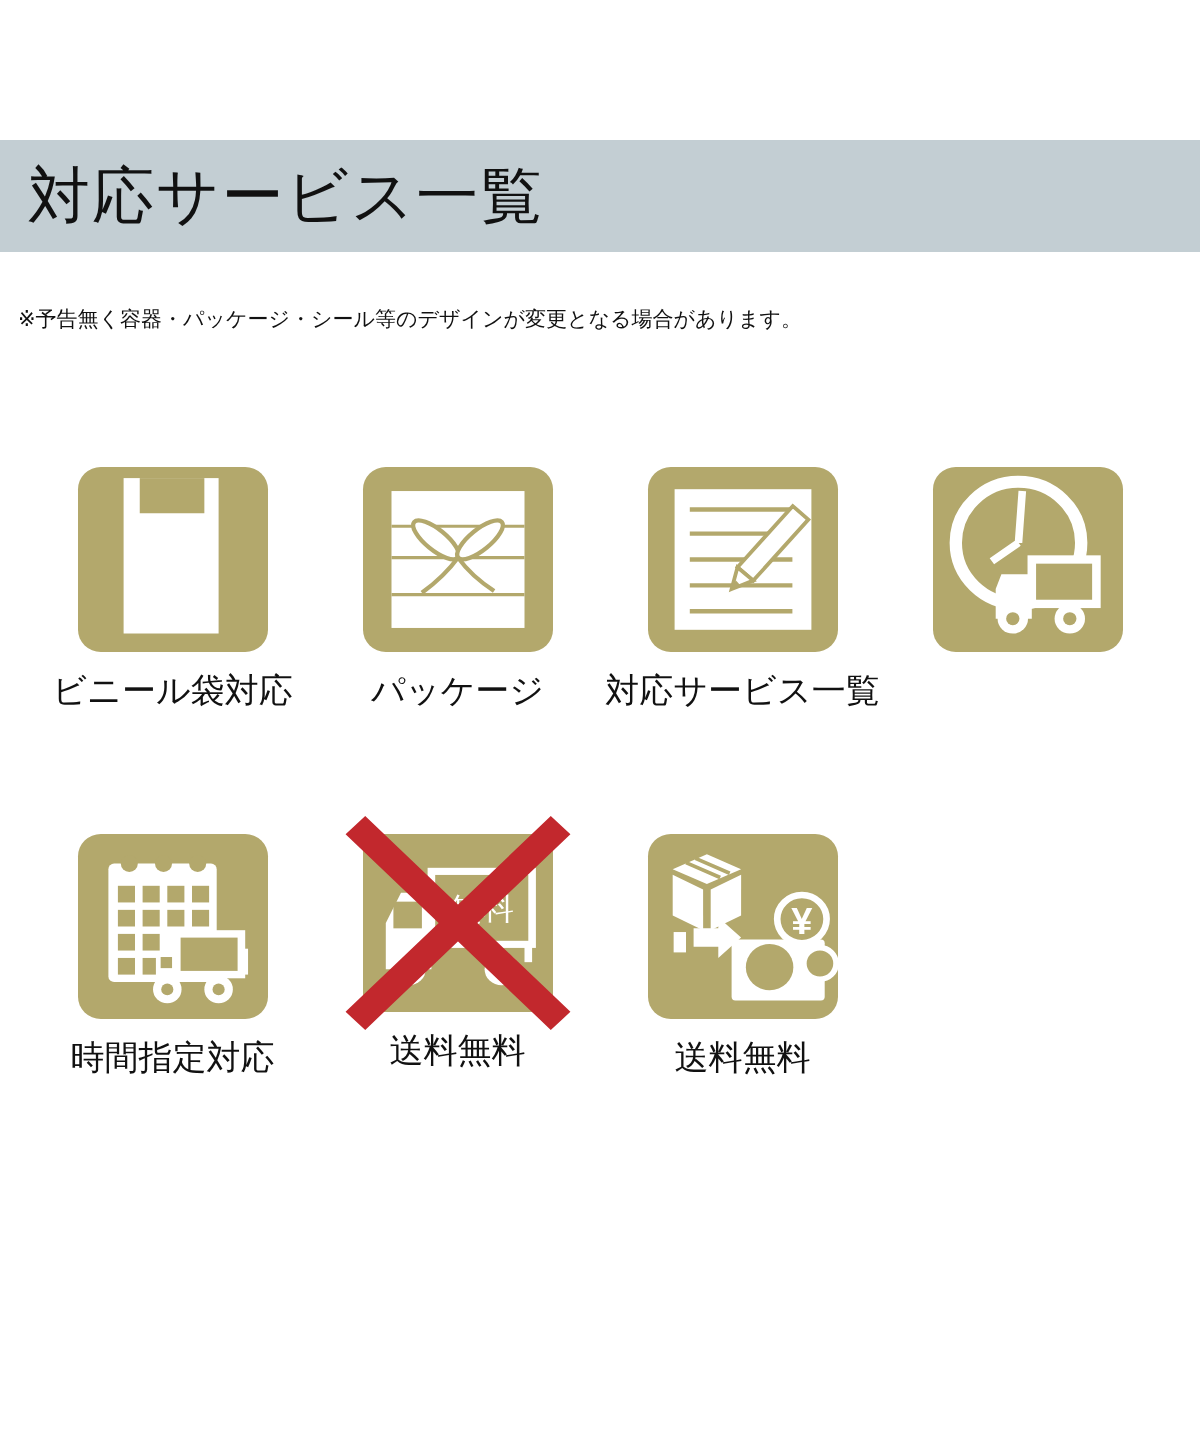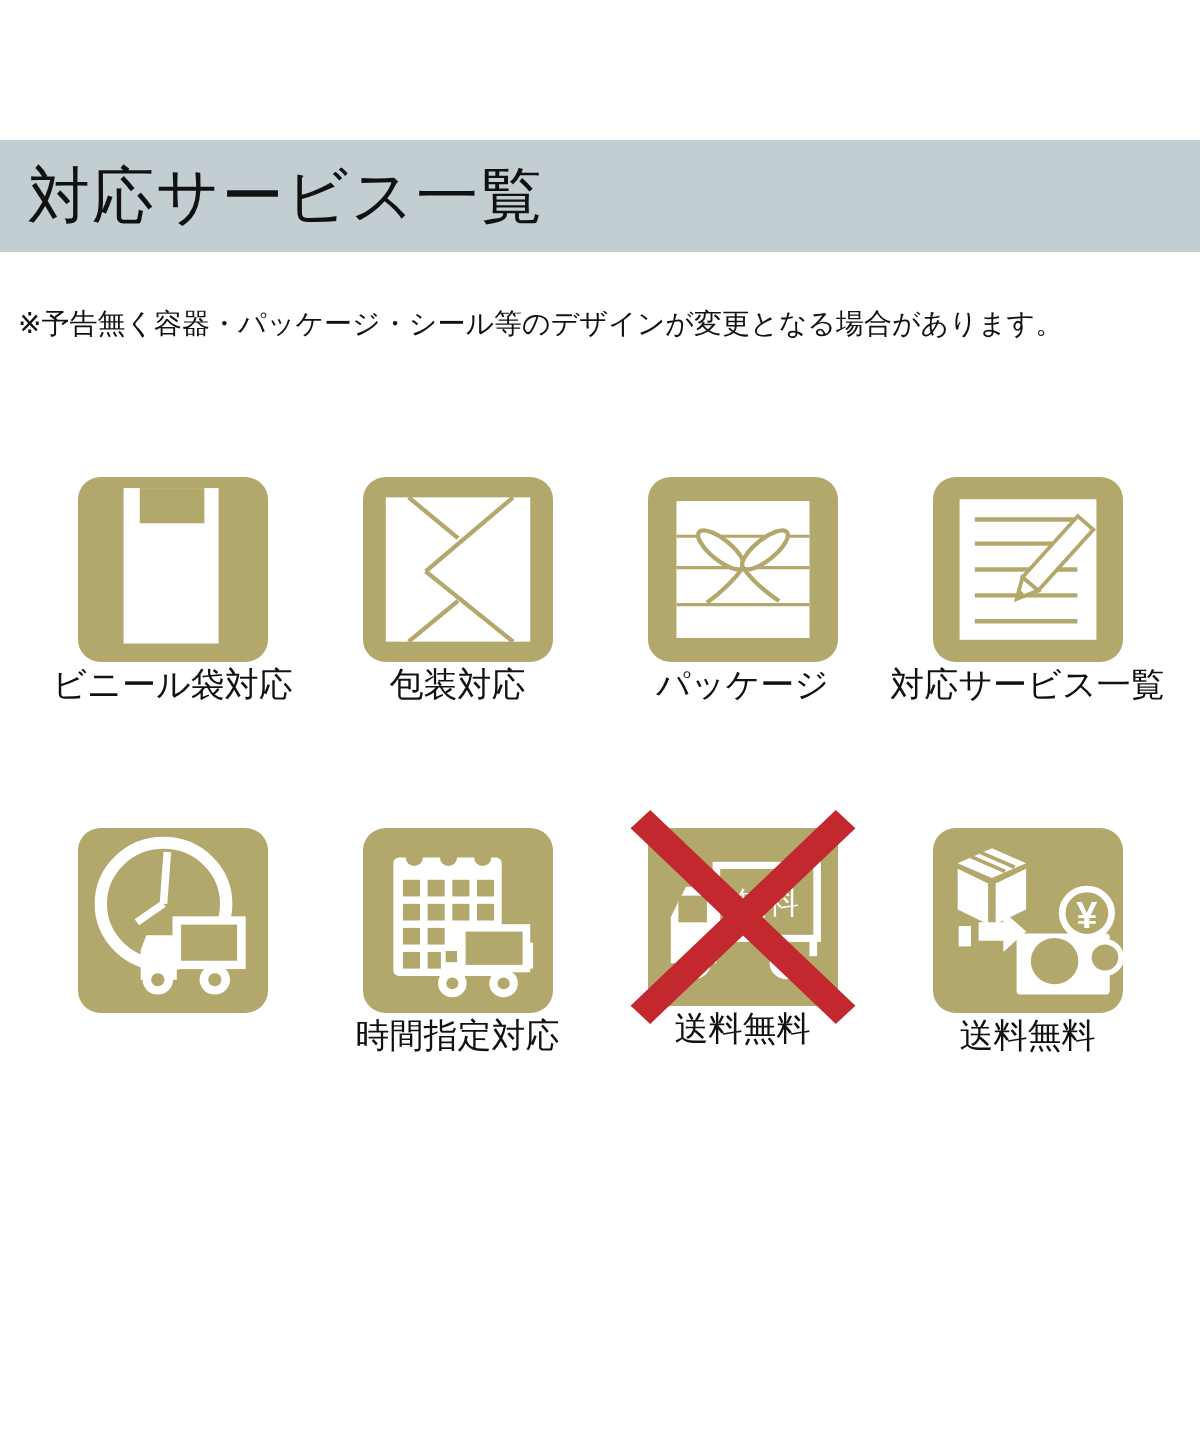--- a/index.html
+++ b/index.html
@@ -20,37 +20,38 @@
     box-sizing: border-box;
   }
   .band .title {
     font-size: 62px;
     font-weight: 500;
     letter-spacing: 2px;
     line-height: 1;
   }
   .note {
     margin: 52px 10px 0 18px;
-    font-size: 28px;
+    font-size: 21px;
     line-height: 1.4;
     white-space: nowrap;
   }
   .grid {
     margin: 134px 30px 0 30px;
     display: grid;
     grid-template-columns: repeat(4, 1fr);
     row-gap: 120px;
   }
   .cell {
     display: flex;
     flex-direction: column;
     align-items: center;
   }
   .tile-svg { display: block; overflow: visible; }
   .label {
+    margin-top: 16px;
     font-size: 34px;
     line-height: 1.35;
     white-space: nowrap;
     text-align: center;
   }
   
   .fk { fill: var(--khaki, #b3a86c); }
   .fw { fill: #ffffff; }
   .nf { fill: none; }
   .sk { stroke: var(--khaki, #b3a86c); }
@@ -76,33 +77,20 @@
     <svg class="tile-svg" width="190" height="185" viewBox="0 0 100 100" preserveAspectRatio="none">
       <rect class="fk" x="0" y="0" width="100" height="100" rx="12"></rect>
       <g>
         <rect class="fw" x="24" y="6" width="50" height="84"></rect>
         <rect class="fk" x="32.5" y="6" width="34" height="19"></rect>
       </g>
     </svg>
     <div class="label">ビニール袋対応</div>
   </div>
 
-  <div class="cell">
-    <svg class="tile-svg" width="190" height="185" viewBox="0 0 100 100" preserveAspectRatio="none">
-      <rect class="fk" x="0" y="0" width="100" height="100" rx="12"></rect>
-      <rect class="fw" x="12" y="11" width="76" height="78"></rect>
-      <g class="sk nf" stroke-width="2.3">
-        <path d="M24,11 L50,33"></path>
-        <path d="M79,11 L33,51"></path>
-        <path d="M33,51 L79,89"></path>
-        <path d="M24,89 L50,67"></path>
-      </g>
-    </svg>
-    <div class="label">包装対応</div>
-  </div>
 
   <div class="cell">
     <svg class="tile-svg" width="190" height="185" viewBox="0 0 100 100" preserveAspectRatio="none">
       <rect class="fk" x="0" y="0" width="100" height="100" rx="12"></rect>
       <rect class="fw" x="15" y="13" width="70" height="74"></rect>
       <g class="sk nf" stroke-width="1.7">
         <path d="M15,32 L85,32"></path>
         <path d="M15,49 L85,49"></path>
         <path d="M15,69 L85,69"></path>
       </g>

